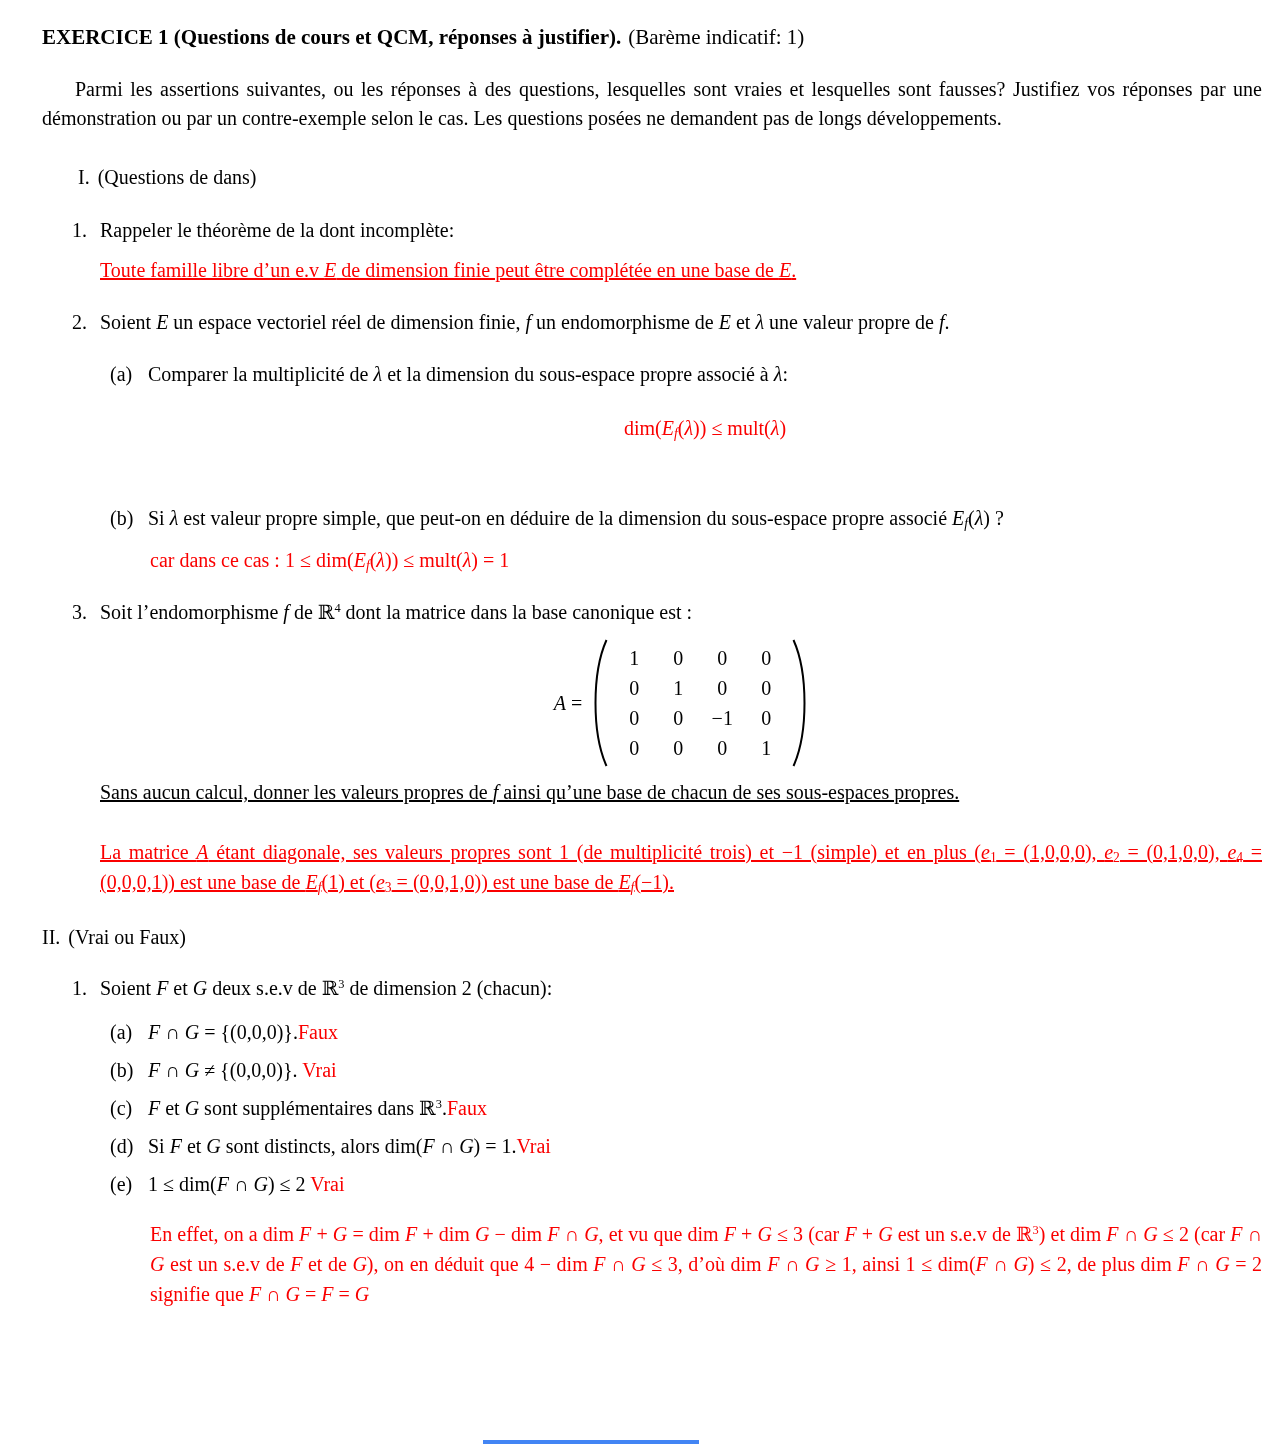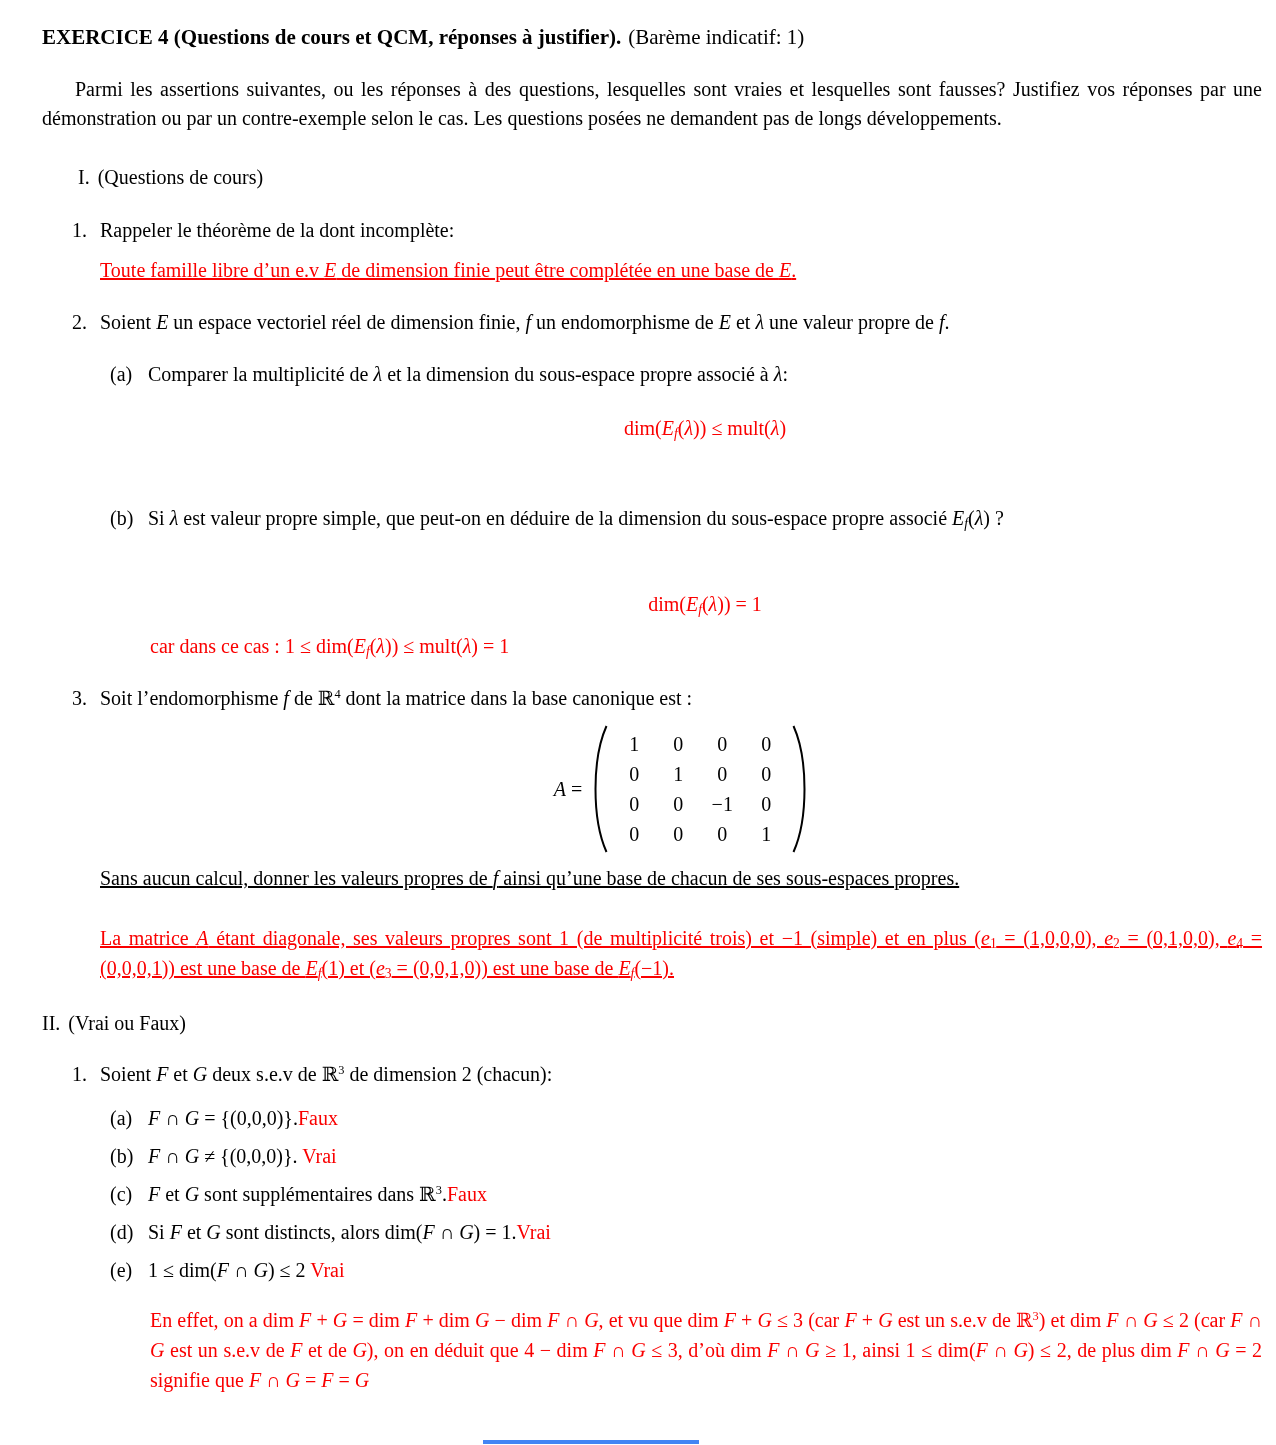--- a/index.html
+++ b/index.html
@@ -81,27 +81,27 @@
   .bottom-line{
     position:absolute;left:483px;top:1440px;width:216px;height:4px;
     background:var(--blue-line);
   }
 </style>
 </head>
 <body>
 
 <main class="doc">
 
-  <h1 class="title"><span class="bold">EXERCICE 4 (Questions de cours et QCM, réponses à justifier).</span><span class="norm">(Barème indicatif: 1)</span></h1>
+  <h1 class="title"><span class="bold">EXERCICE 1 (Questions de cours et QCM, réponses à justifier).</span><span class="norm">(Barème indicatif: 1)</span></h1>
 
   <p class="intro">Parmi les assertions suivantes, ou les réponses à des questions, lesquelles sont vraies et lesquelles sont fausses? Justifiez vos réponses par une démonstration ou par un contre-exemple selon le cas. Les questions posées ne demandent pas de longs développements.</p>
 
   <div class="sec-head sec1">
     <span class="lbl">I.</span>
-    <span>(Questions de cours)</span>
+    <span>(Questions de dans)</span>
   </div>
 
   <div class="item lvl1 q1">
     <span class="lbl">1.</span>
     <div class="body">Rappeler le théorème de la dont incomplète:</div>
   </div>
   <div class="indent1 red a1">Toute famille libre d’un e.v <i>E</i> de dimension finie peut être complétée en une base de <i>E</i>.</div>
 
   <div class="item lvl1 q2">
     <span class="lbl">2.</span>
@@ -111,21 +111,20 @@
   <div class="item lvl2 q2a">
     <span class="lbl">(a)</span>
     <div class="body">Comparer la multiplicité de <i>λ</i> et la dimension du sous-espace propre associé à <i>λ</i>:</div>
   </div>
   <div class="formula red fa">dim(<i>E</i><sub><i>f</i></sub>(<i>λ</i>)) ≤ mult(<i>λ</i>)</div>
 
   <div class="item lvl2 q2b">
     <span class="lbl">(b)</span>
     <div class="body">Si <i>λ</i> est valeur propre simple, que peut-on en déduire de la dimension du sous-espace propre associé <i>E</i><sub><i>f</i></sub>(<i>λ</i>) ?</div>
   </div>
-  <div class="formula red fb">dim(<i>E</i><sub><i>f</i></sub>(<i>λ</i>)) = 1</div>
   <div class="indent2 red note">car dans ce cas : 1 ≤ dim(<i>E</i><sub><i>f</i></sub>(<i>λ</i>)) ≤ mult(<i>λ</i>) = 1</div>
 
   <div class="item lvl1 q3">
     <span class="lbl">3.</span>
     <div class="body">Soit l’endomorphisme <i>f</i> de ℝ<sup>4</sup> dont la matrice dans la base canonique est :</div>
   </div>
 
   <div class="matrix-wrap">
     <div class="matrix-inner">
       <span class="matrix-label"><i>A</i> =</span>

